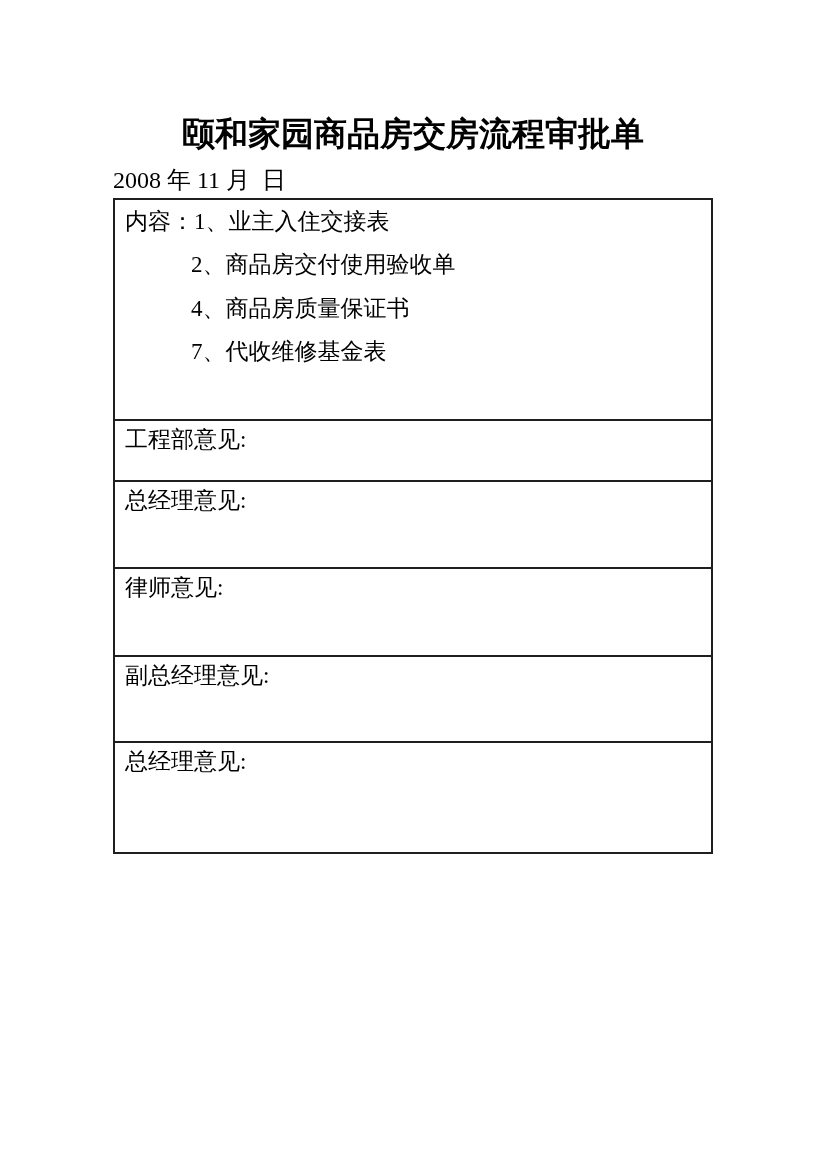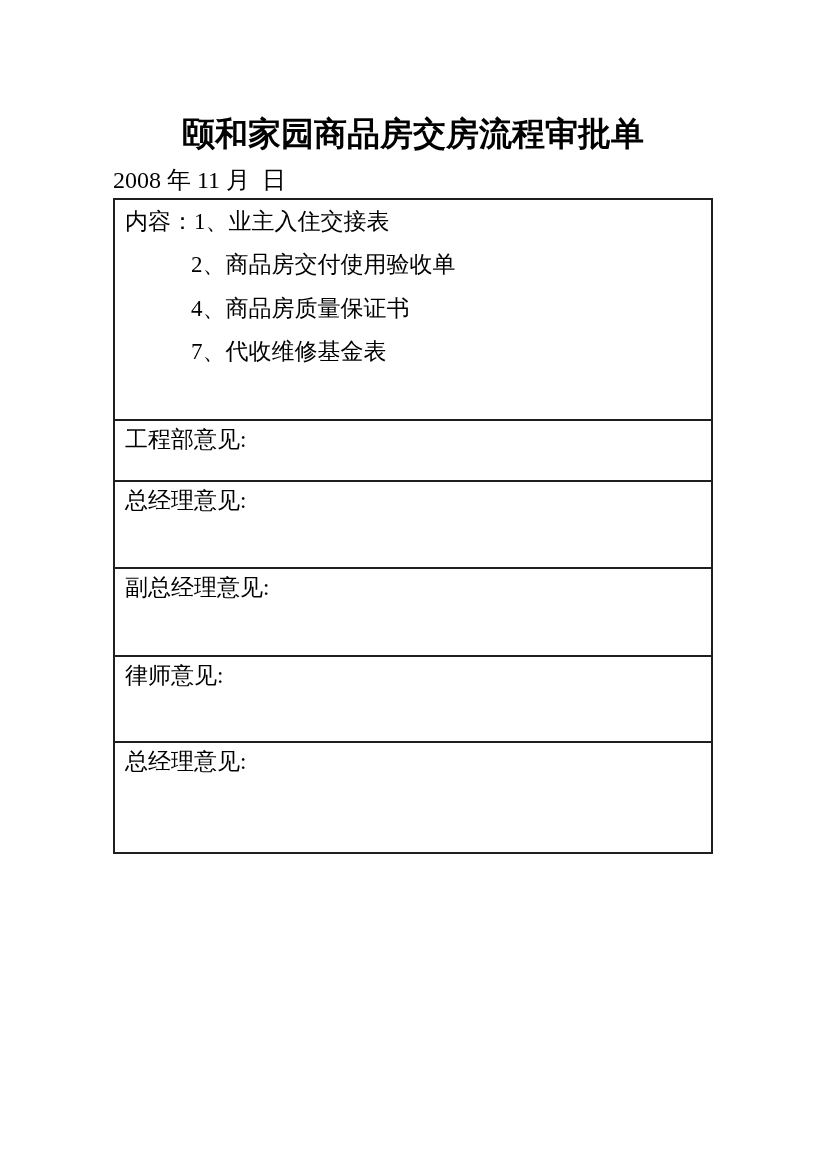--- a/index.html
+++ b/index.html
@@ -92,25 +92,25 @@
 
       <div class="row row-opinion">
         <span>工程部意见:</span>
       </div>
 
       <div class="row row-opinion">
         <span>总经理意见:</span>
       </div>
 
       <div class="row row-opinion">
-        <span>副总经理意见:</span>
+        <span>律师意见:</span>
       </div>
 
       <div class="row row-opinion">
-        <span>律师意见:</span>
+        <span>副总经理意见:</span>
       </div>
 
       <div class="row row-opinion">
         <span>总经理意见:</span>
       </div>
 
     </div>
   </div>
 </div>
 

